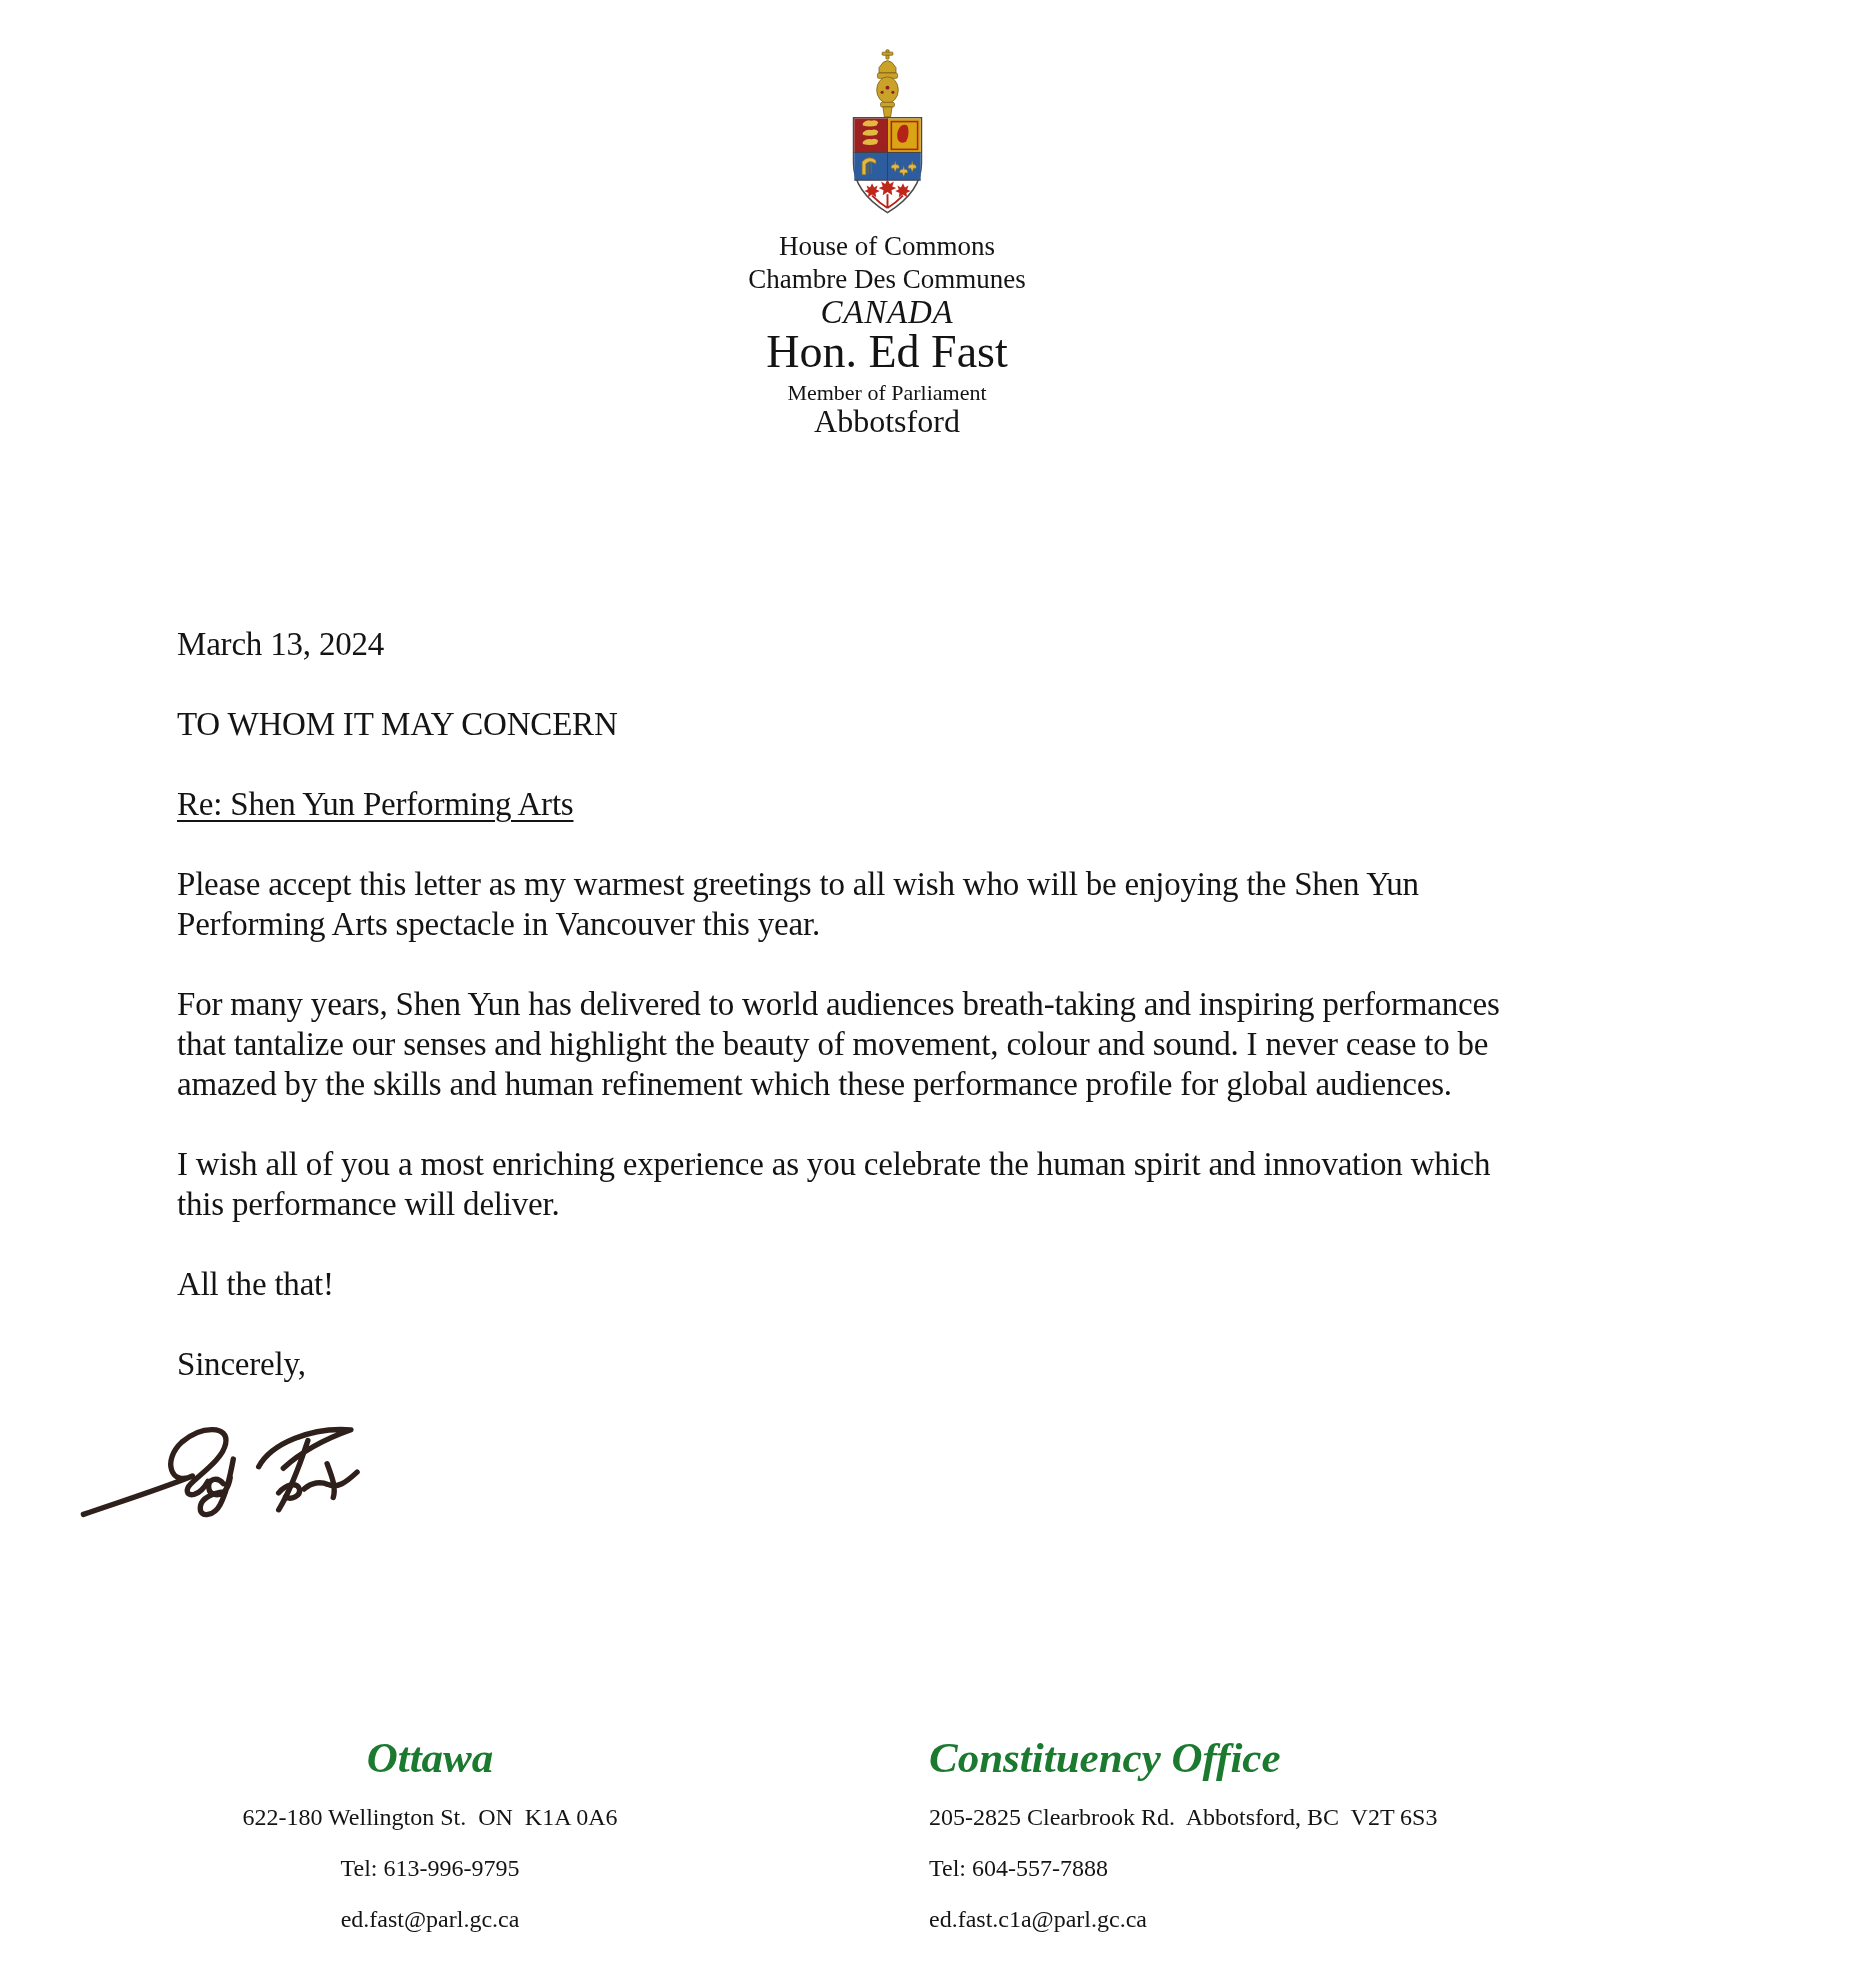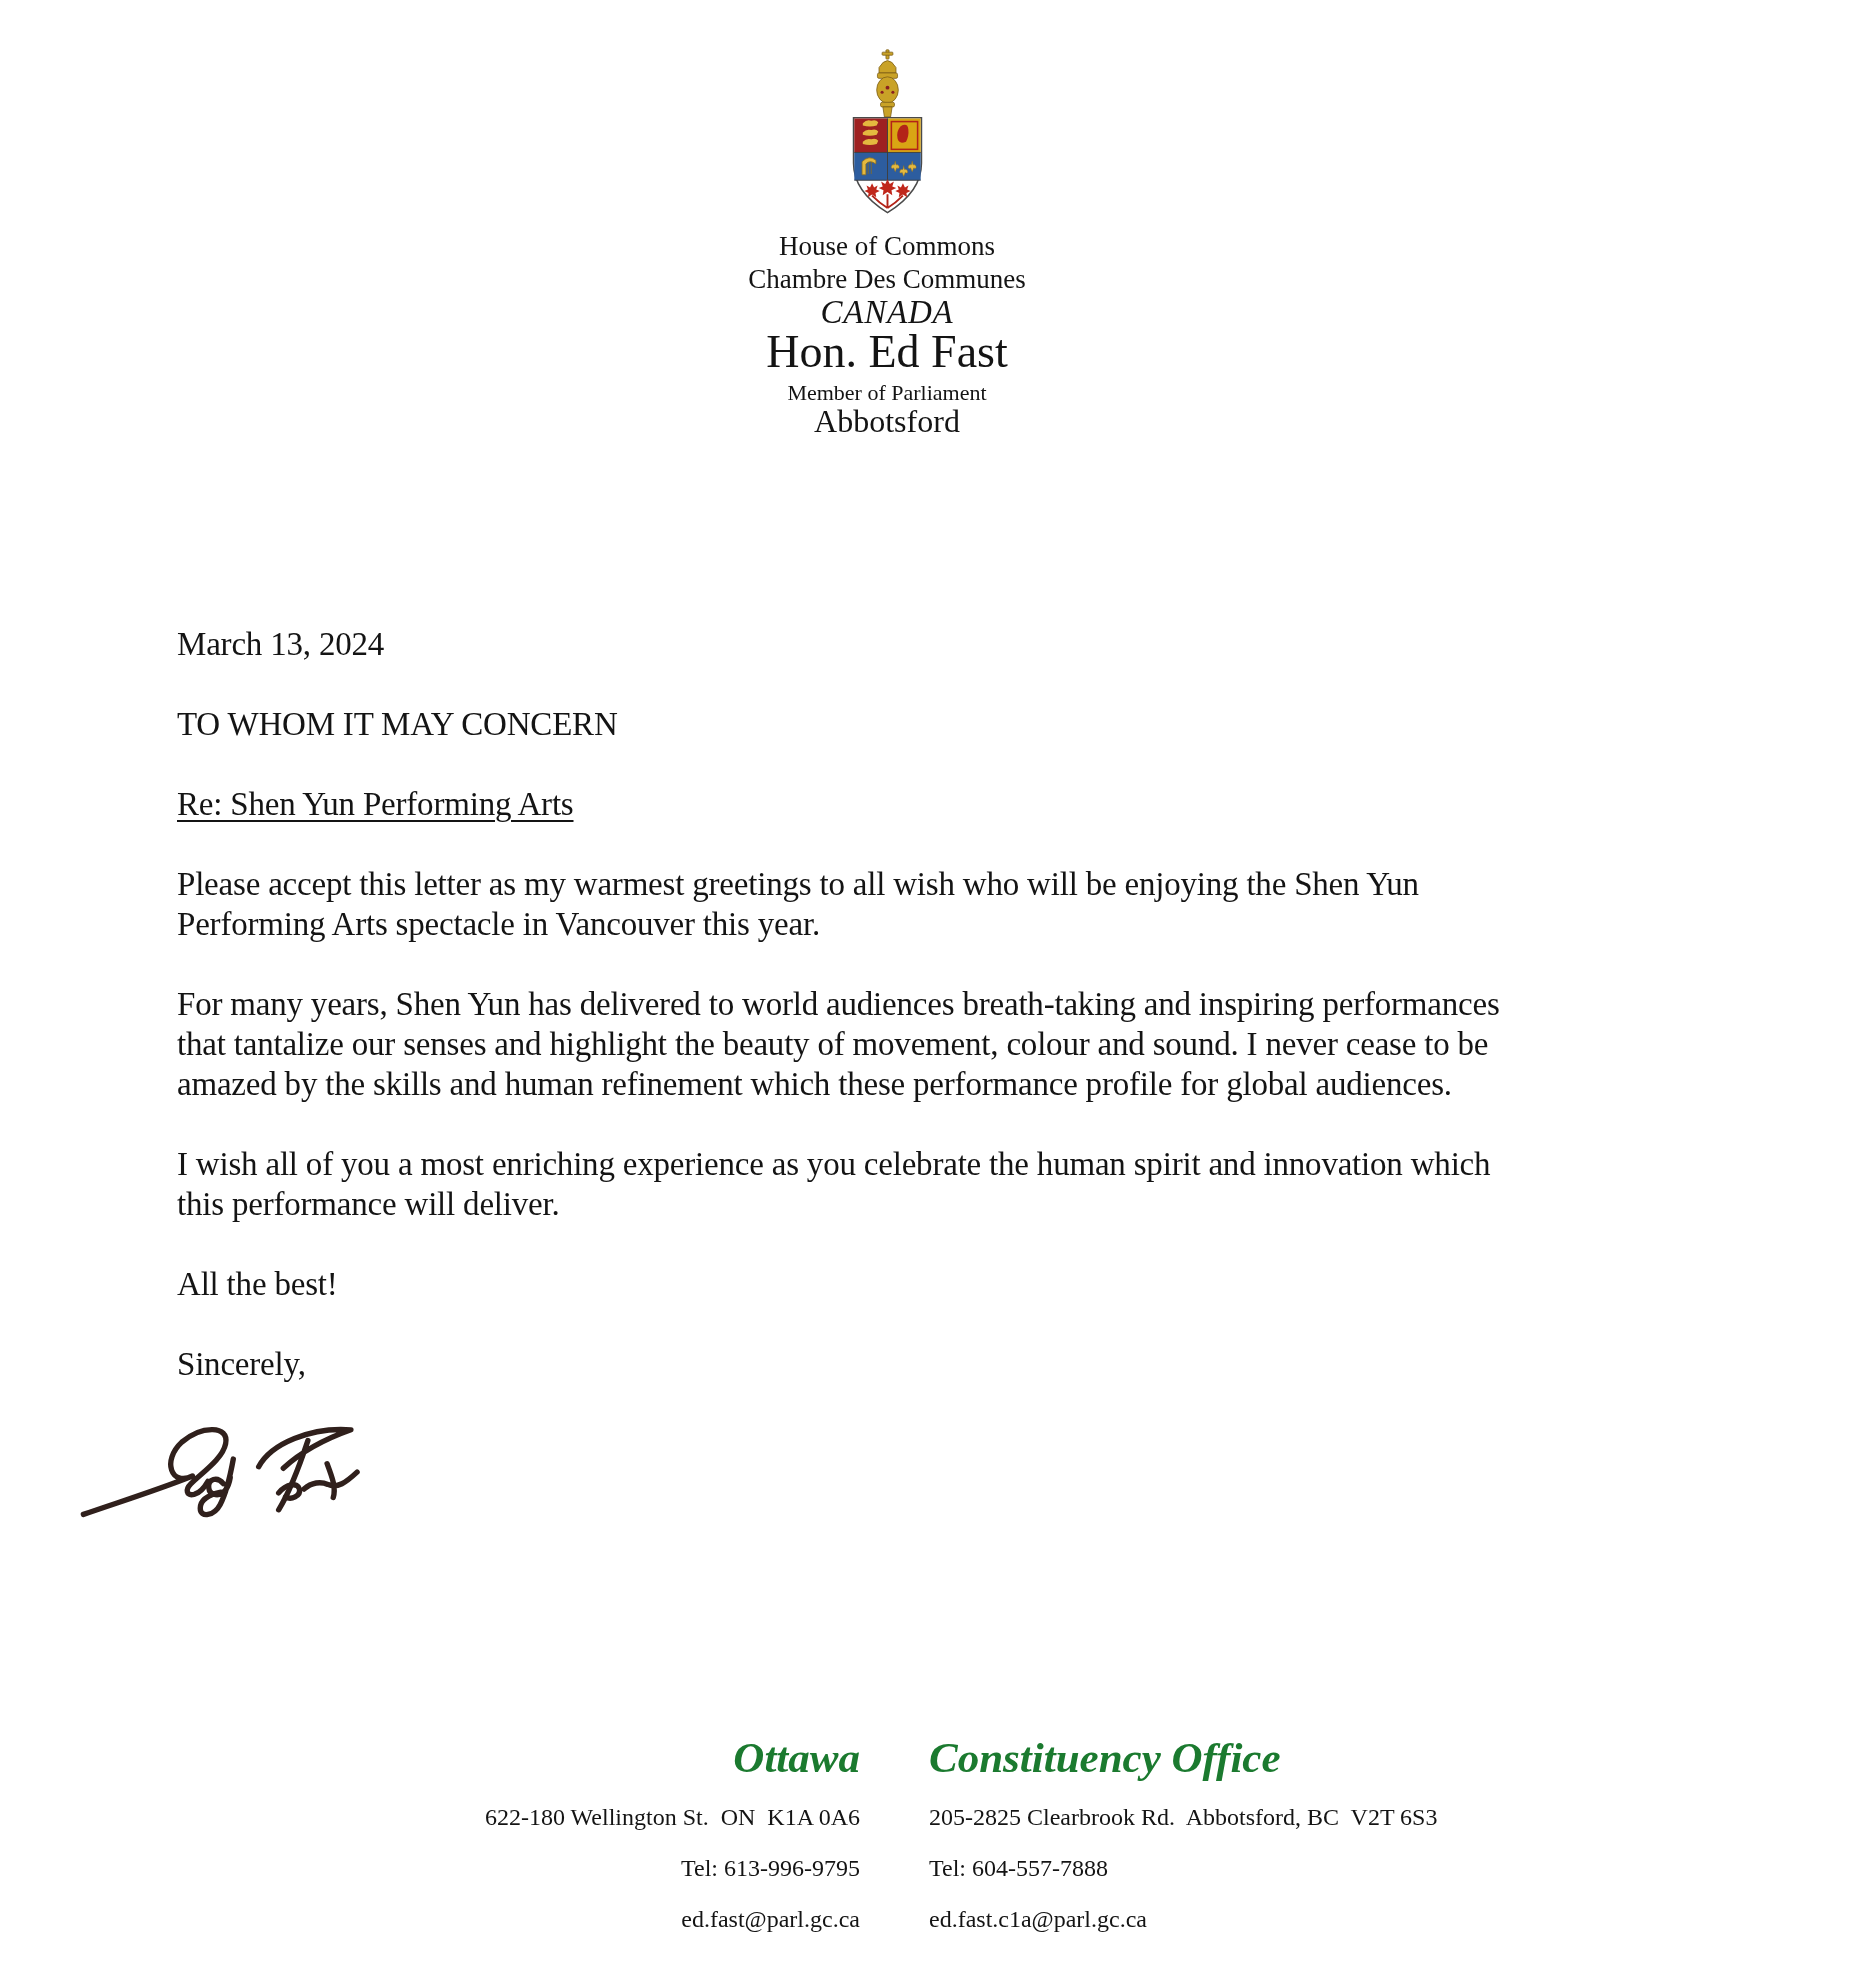--- a/index.html
+++ b/index.html
@@ -34,21 +34,21 @@
   .subject { text-decoration:underline; text-decoration-thickness:2.3px; text-underline-offset:5.4px; }
 
   
   .signature { position:absolute; left:77px; top:1416px; width:308px; height:123px; }
   .sig-stroke { fill:none; stroke:#30201c; stroke-width:7; stroke-linecap:round; stroke-linejoin:round; }
 
   .signer { position:absolute; left:177px; top:1561px; font-size:33px; line-height:40px; letter-spacing:-0.2px; }
 
   
   .footer { position:absolute; top:1732px; left:0; width:1869px; display:flex; }
-  .col-ottawa { width:860px; text-align:right; }
+  .col-ottawa { width:860px; text-align:center; }
   .col-const  { margin-left:69px; text-align:left; flex:1; }
   .office-heading {
     font-style:italic; font-weight:bold;
     font-size:43px; line-height:51px;
     color:#1b7a2f; margin-bottom:8.5px;
   }
   .office-line { font-size:24px; line-height:51px; white-space:pre-wrap; }
 </style>
 </head>
 <body>
@@ -117,21 +117,21 @@
     <div class="block">March 13, 2024</div>
     <div class="block">TO WHOM IT MAY CONCERN</div>
     <div class="block"><span class="subject">Re: Shen Yun Performing Arts</span></div>
     <p class="block para">Please accept this letter as my warmest greetings to all wish who will be enjoying the Shen Yun
 Performing Arts spectacle in Vancouver this year.</p>
     <p class="block para">For many years, Shen Yun has delivered to world audiences breath-taking and inspiring performances
 that tantalize our senses and highlight the beauty of movement, colour and sound. I never cease to be
 amazed by the skills and human refinement which these performance profile for global audiences.</p>
     <p class="block para">I wish all of you a most enriching experience as you celebrate the human spirit and innovation which
 this performance will deliver.</p>
-    <div class="block">All the best!</div>
+    <div class="block">All the that!</div>
     <div class="block">Sincerely,</div>
   </main>
 
   <svg class="signature" viewBox="0 0 400 160" aria-hidden="true">
     <path class="sig-stroke" d="M8,128 C60,110 105,96 150,78 C122,92 110,58 136,34 C162,12 198,12 193,36 C189,56 162,74 148,88 C140,96 142,104 152,102 C160,100 166,92 170,85"></path>
     <path class="sig-stroke" d="M190,88 C182,78 170,82 171,93 C172,104 186,106 193,96 C196,92 198,86 199,80 M203,56 C199,78 194,100 186,115 C178,130 160,133 160,120 C160,108 173,102 187,99"></path>
     <path class="sig-stroke" d="M236,66 C252,36 304,14 356,18 C322,30 292,46 268,68 M300,32 C290,62 278,96 262,122"></path>
     <path class="sig-stroke" d="M262,100 C272,88 287,86 289,95 C291,104 278,110 271,105 M295,95 C305,86 317,85 326,89 C338,95 350,86 364,73 M325,62 C331,78 337,93 333,106"></path>
   </svg>
 

